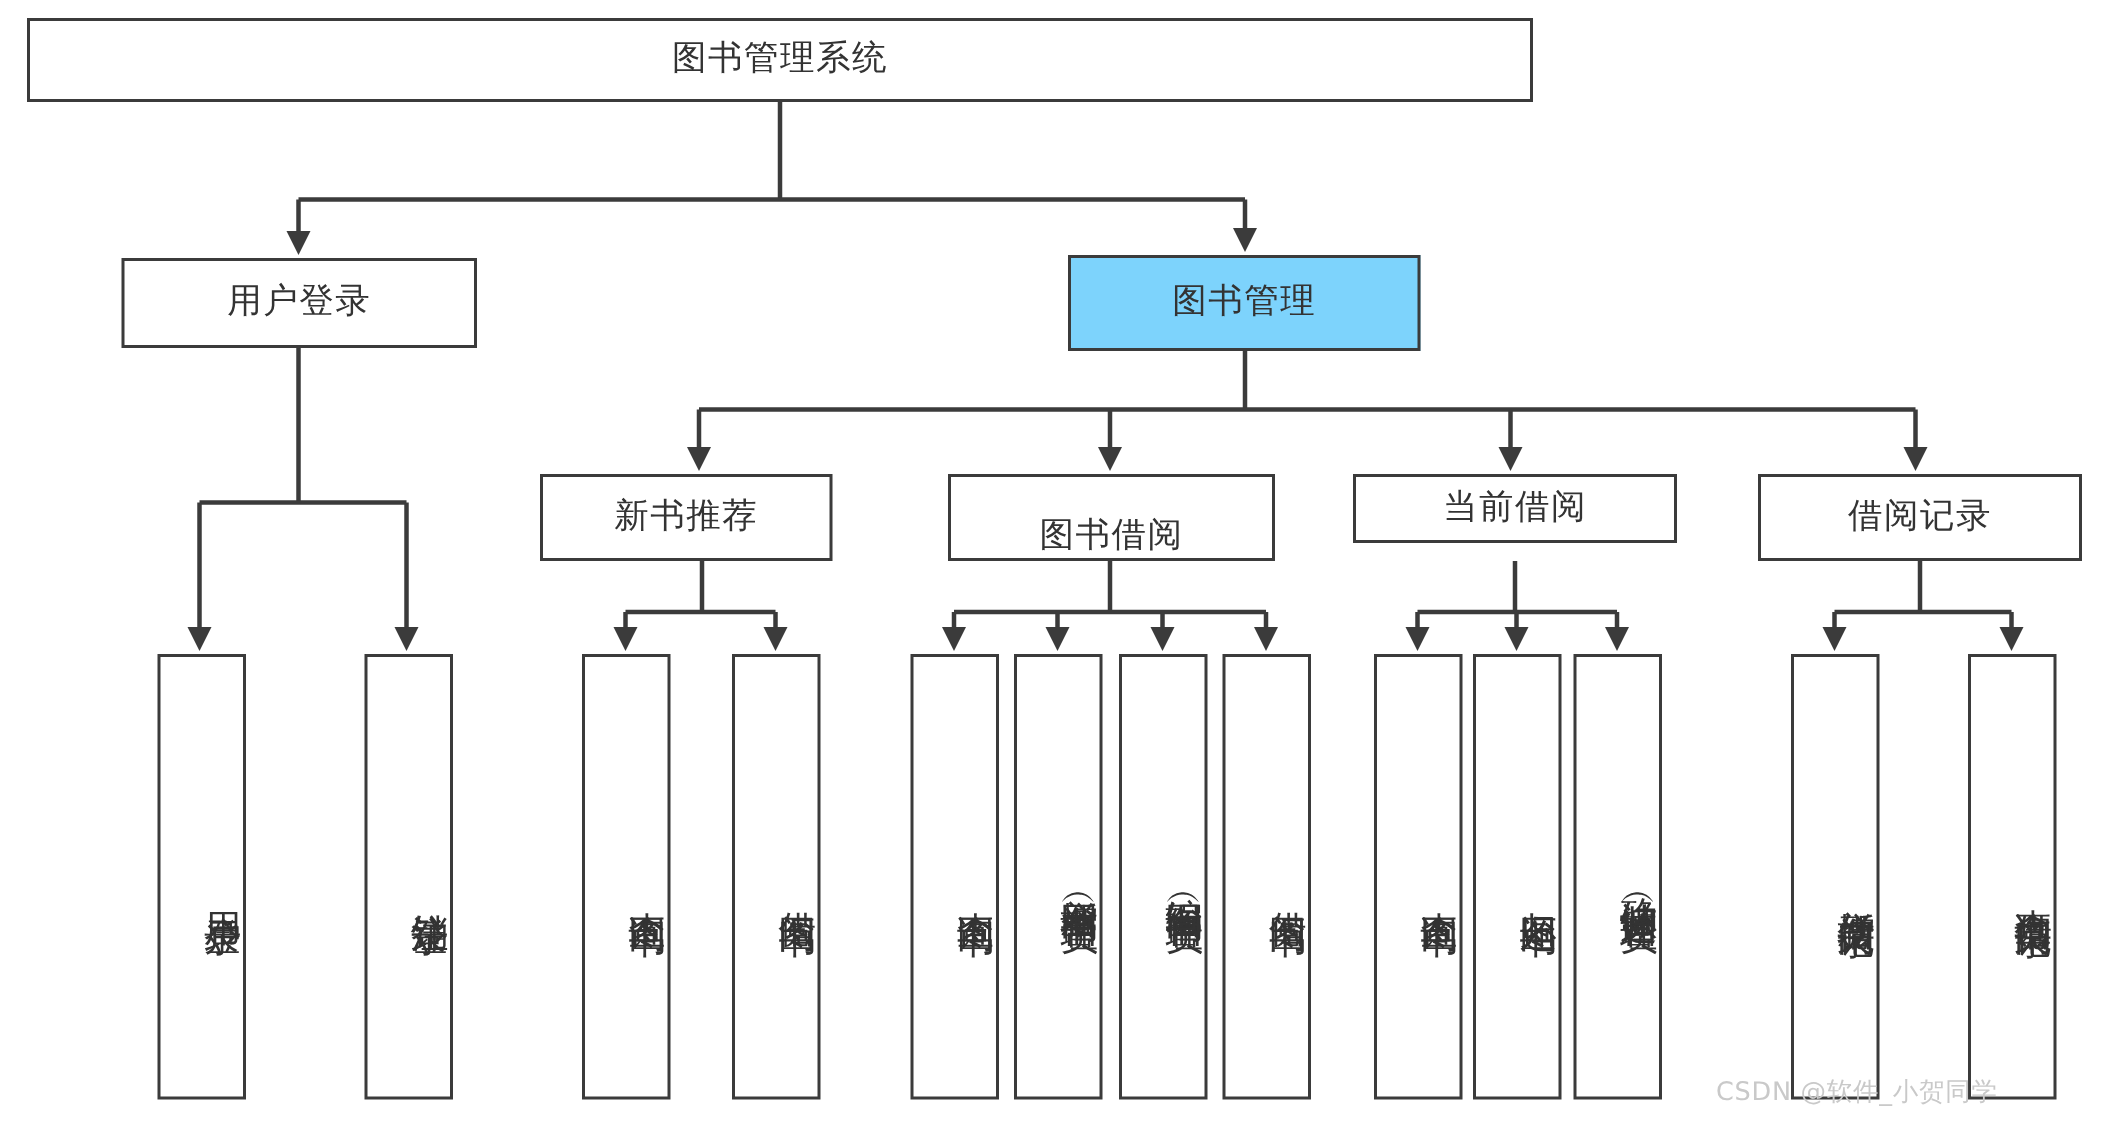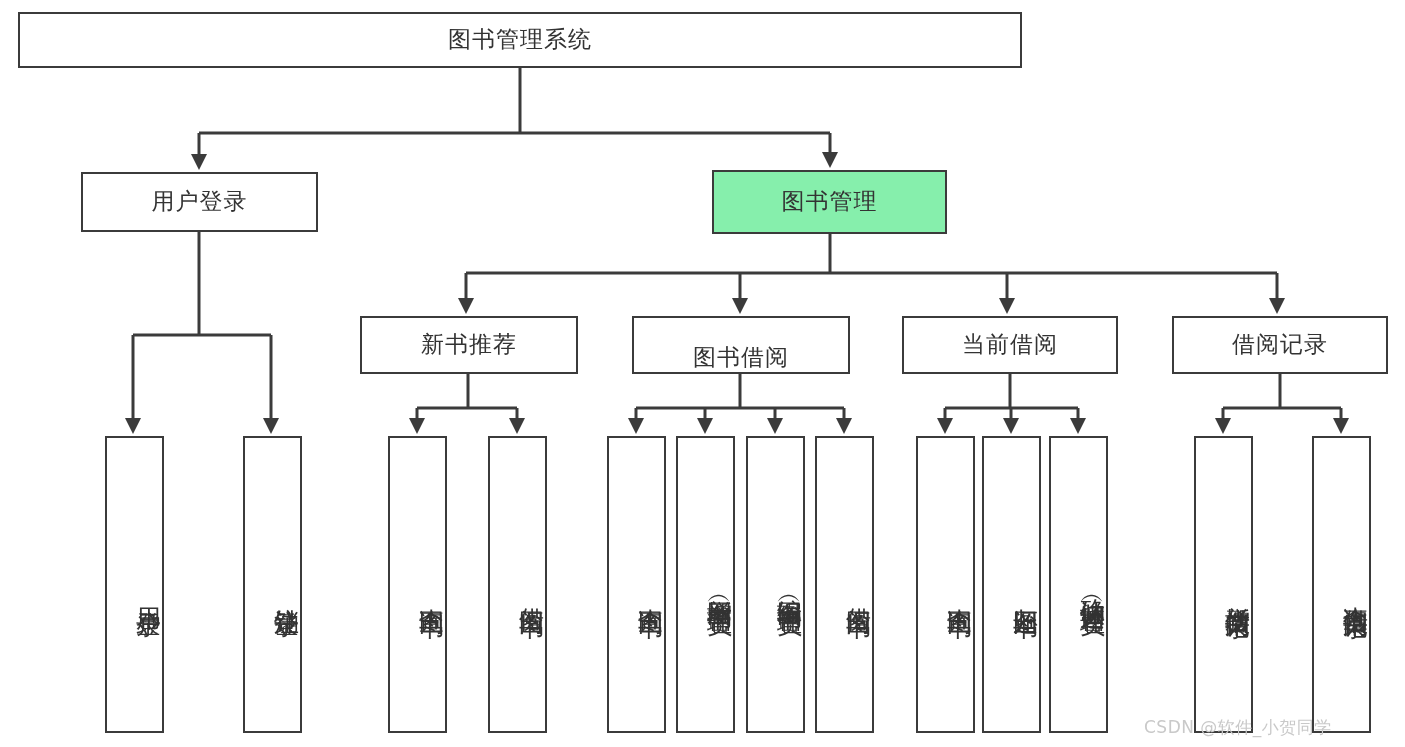--- a/index.html
+++ b/index.html
@@ -123,30 +123,30 @@
       <polygon points="1333,418 1349,418 1341,434" fill="#3b3b3b"></polygon>
     </svg>
 
   <div id="nodes">
       <div class="node node-h" style="left: 18px; top: 12px; width: 1004px; height: 56px; border-color: rgb(59, 59, 59); background: rgb(255, 255, 255); color: rgb(51, 51, 51);">
         <span>图书管理系统</span>
       </div>
       <div class="node node-h" style="left: 81px; top: 172px; width: 237px; height: 60px; border-color: rgb(59, 59, 59); background: rgb(255, 255, 255); color: rgb(51, 51, 51);">
         <span>用户登录</span>
       </div>
-      <div class="node node-h" style="left: 712px; top: 170px; width: 235px; height: 64px; border-color: rgb(59, 59, 59); background: #86efac; color: rgb(51, 51, 51);">
+      <div class="node node-h" style="left: 712px; top: 170px; width: 235px; height: 64px; border-color: rgb(59, 59, 59); background: #7dd3fc; color: rgb(51, 51, 51);">
         <span>图书管理</span>
       </div>
-      <div class="node node-h" style="left: 360px; top: 316px; width: 218px; height: 58px; border-color: rgb(59, 59, 59); background: rgb(255, 255, 255); color: rgb(51, 51, 51);">
+      <div class="node node-h" style="left: 360px; top: 316px; width: 195px; height: 58px; border-color: rgb(59, 59, 59); background: rgb(255, 255, 255); color: rgb(51, 51, 51);">
         <span>新书推荐</span>
       </div>
       <div class="node node-h" style="left: 632px; top: 316px; width: 218px; height: 58px; border-color: rgb(59, 59, 59); background: rgb(255, 255, 255); color: rgb(51, 51, 51); align-items: flex-end;">
         <span>图书借阅</span>
       </div>
-      <div class="node node-h" style="left: 902px; top: 316px; width: 216px; height: 58px; border-color: rgb(59, 59, 59); background: rgb(255, 255, 255); color: rgb(51, 51, 51);">
+      <div class="node node-h" style="left: 902px; top: 316px; width: 216px; height: 46px; border-color: rgb(59, 59, 59); background: rgb(255, 255, 255); color: rgb(51, 51, 51);">
         <span>当前借阅</span>
       </div>
       <div class="node node-h" style="left: 1172px; top: 316px; width: 216px; height: 58px; border-color: rgb(59, 59, 59); background: rgb(255, 255, 255); color: rgb(51, 51, 51);">
         <span>借阅记录</span>
       </div>
       <div class="node node-v" style="left: 105px; top: 436px; width: 59px; height: 297px; border-color: rgb(59, 59, 59); background: rgb(255, 255, 255); color: rgb(51, 51, 51);">
         <span>用户登录</span>
       </div>
       <div class="node node-v" style="left: 243px; top: 436px; width: 59px; height: 297px; border-color: rgb(59, 59, 59); background: rgb(255, 255, 255); color: rgb(51, 51, 51);">
         <span>注销登录</span>

